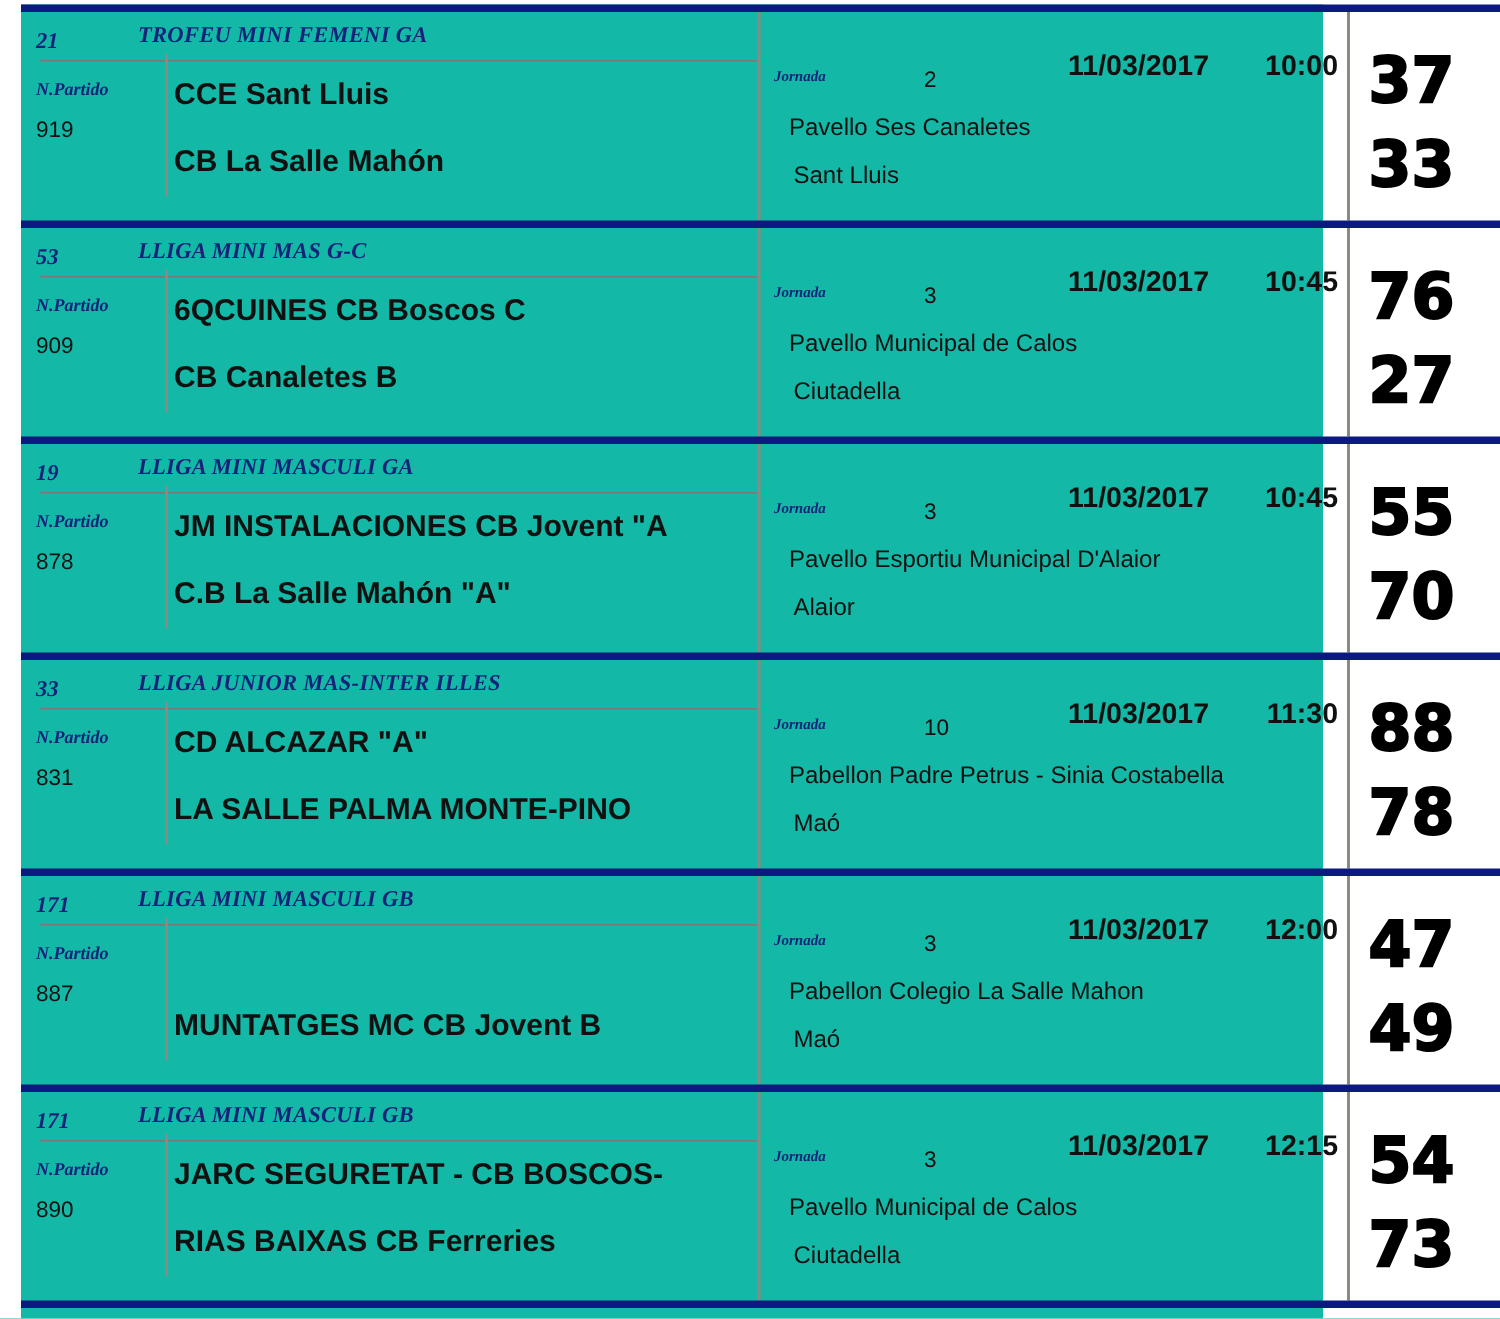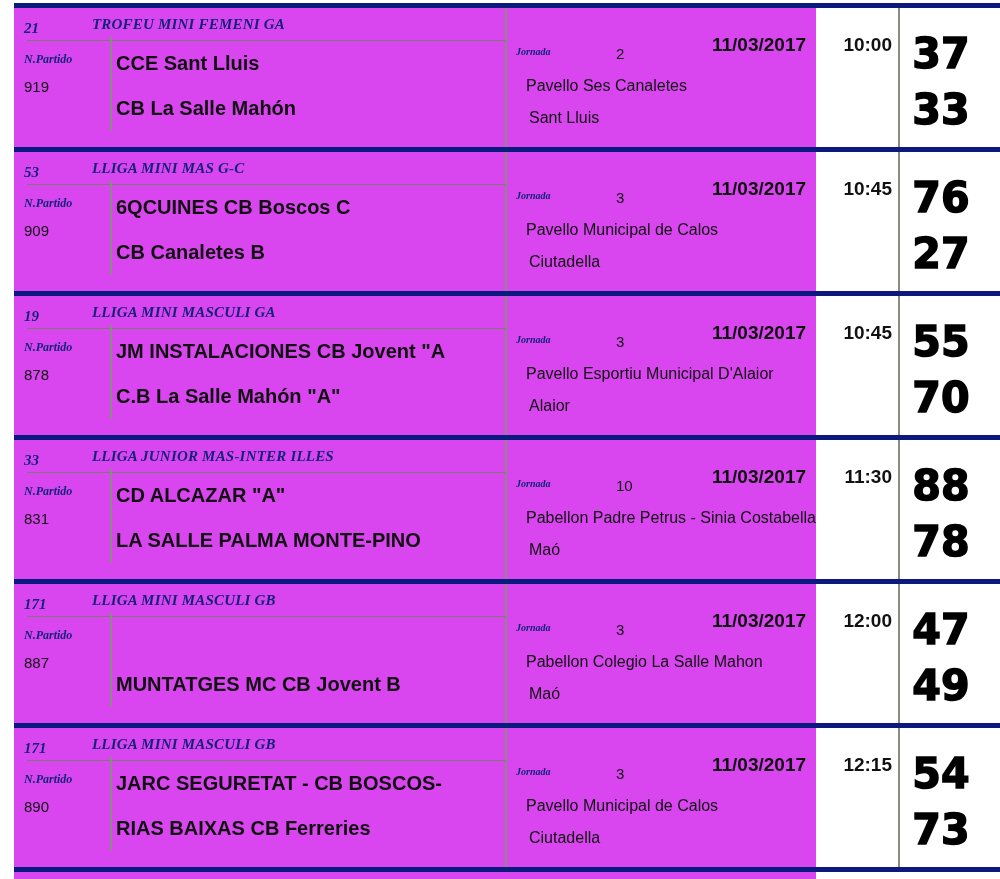--- a/index.html
+++ b/index.html
@@ -3,22 +3,22 @@
   <meta charset="utf-8">
   <style>
     html, body { margin: 0; padding: 0; }
     body {
       width: 1000px; height: 879px; overflow: hidden;
       background: #ffffff;
       position: relative;
       font-family: "Liberation Sans", sans-serif;
     }
     .sheet {
-      position: absolute; left: 14px; top: 3px; width: 802px; height: 876px;
-      background: #d946ef;
+      position: absolute; left: 14px; top: 3px; width: 868px; height: 876px;
+      background: #14b8a6;
     }
     .topbar {
       position: absolute; left: 0; top: 0; width: 986px; height: 5px;
       background: #0b1a7e;
     }
     .match {
       position: absolute; left: 0; width: 986px; height: 139px;
     }
     .sep {
       position: absolute; left: 0; bottom: -5px; width: 986px; height: 5px;

